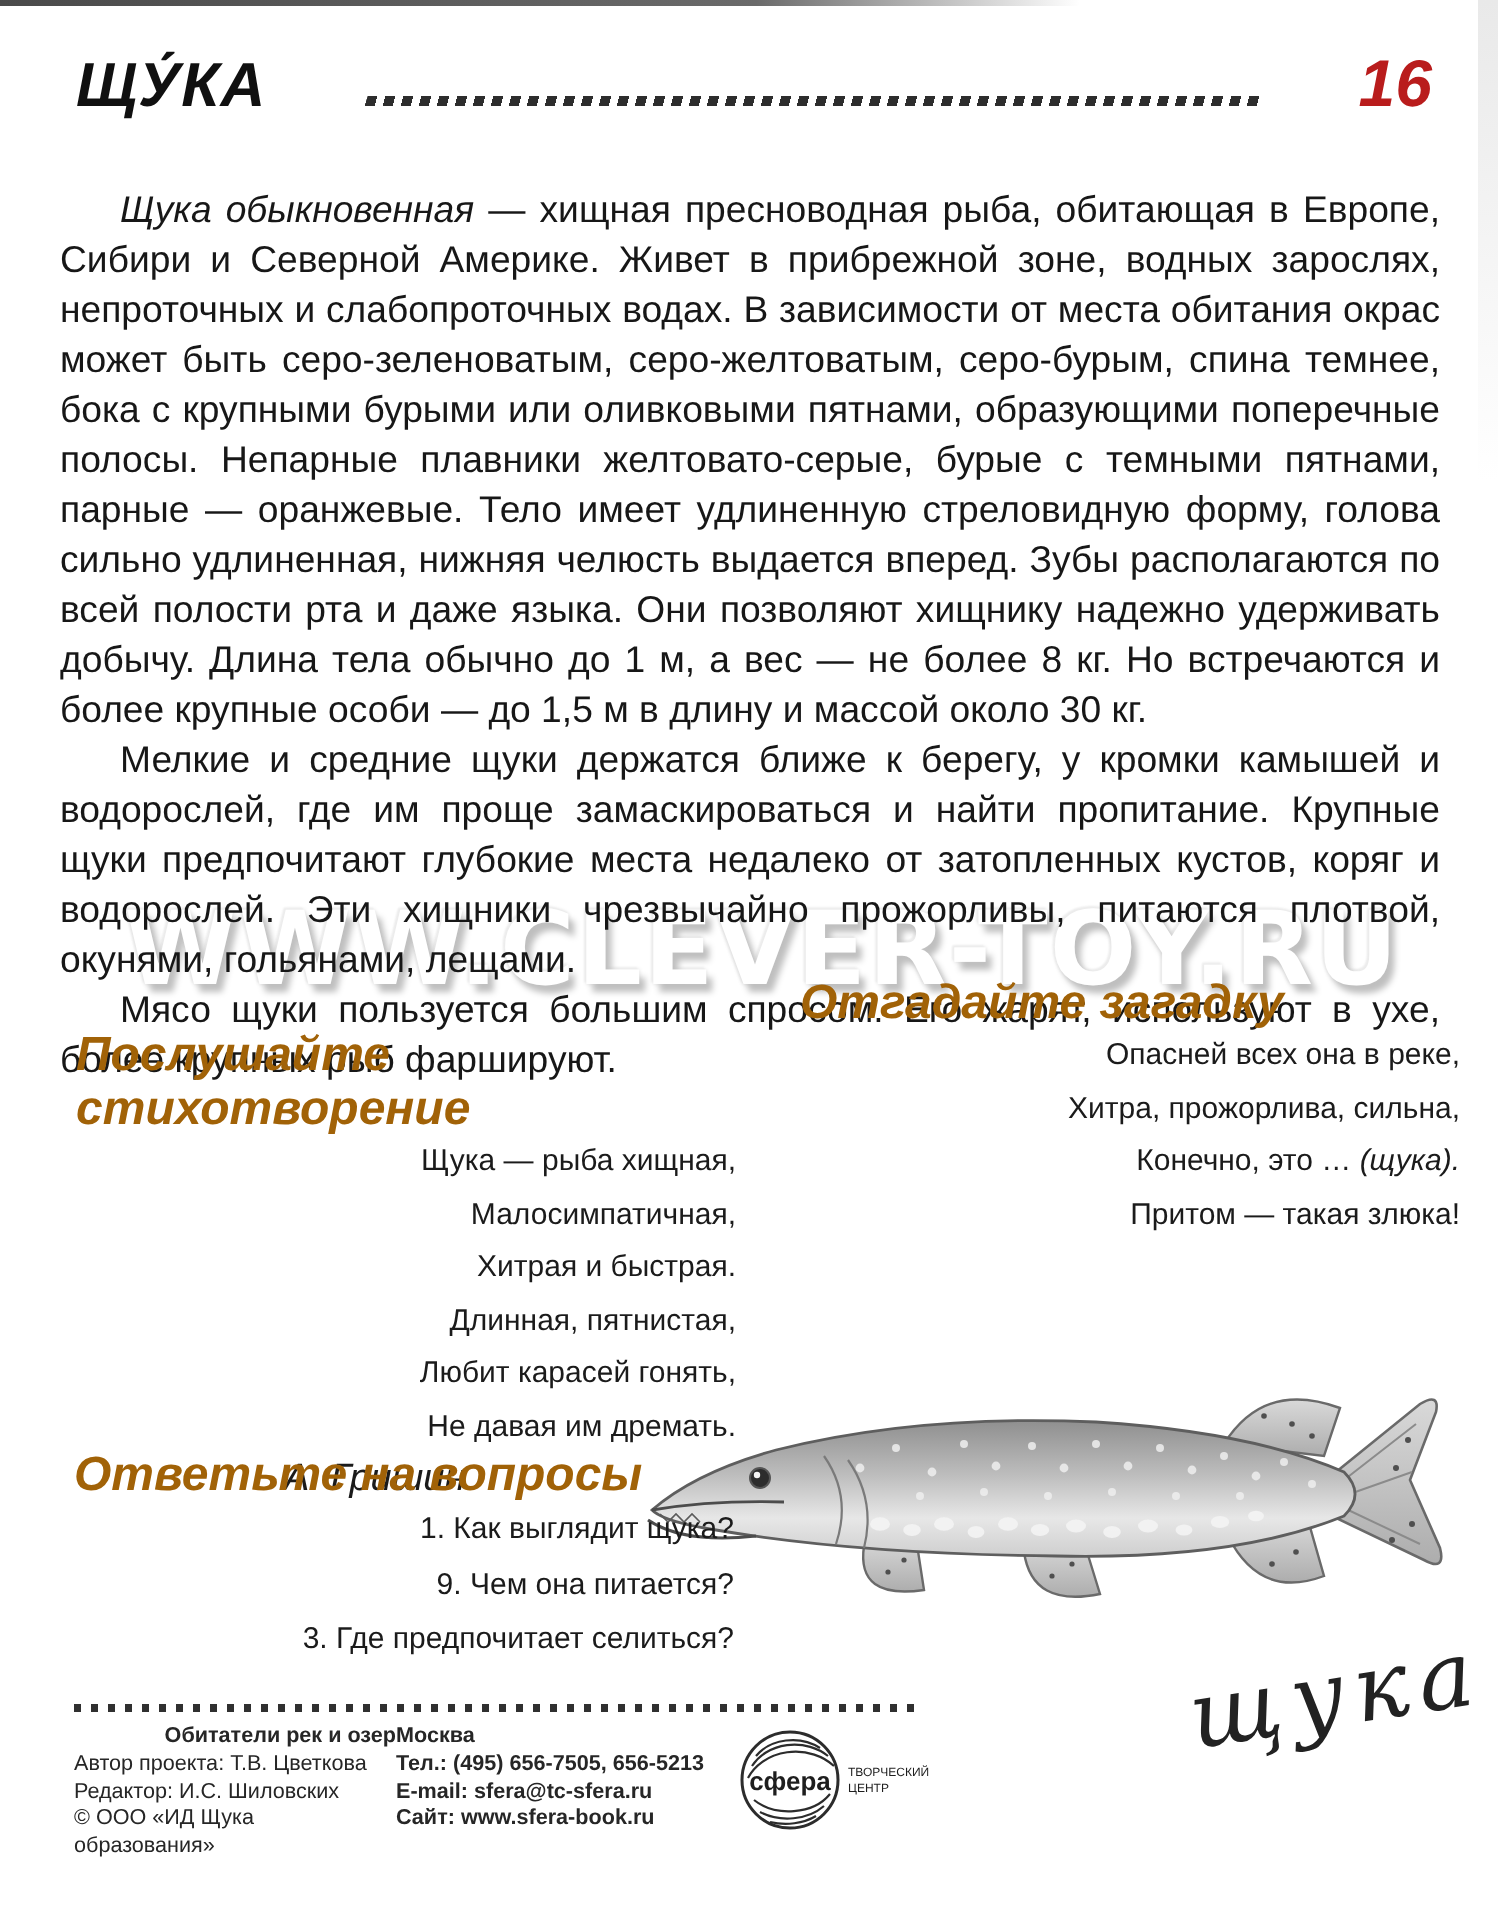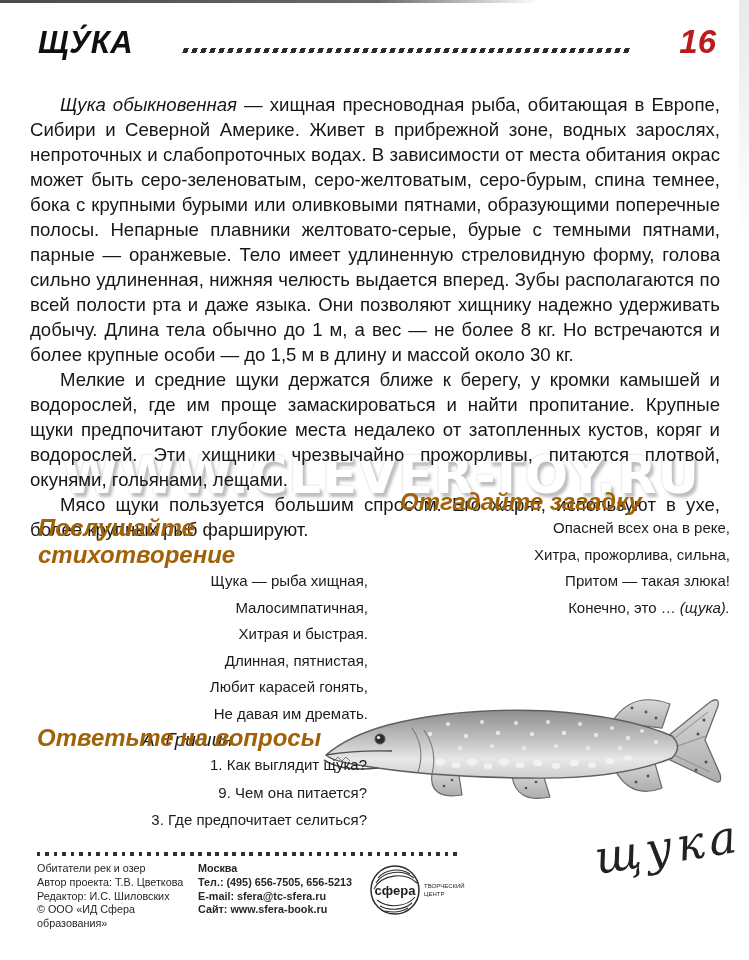--- a/index.html
+++ b/index.html
@@ -84,21 +84,21 @@
     position:absolute;left:37px;top:852px;width:422px;height:3.5px;
     background:repeating-linear-gradient(90deg,#303030 0 3.5px,rgba(0,0,0,0) 3.5px 8.5px);
   }
   .footer{
     position:absolute;left:37px;top:862px;width:560px;
     display:flex;align-items:flex-start;
     font-size:10.8px;line-height:13.8px;color:#262626;
   }
   .footer .f-col1{width:161px;}
   .footer .f-col2{width:168px;font-weight:bold;}
-  .f-bold{font-weight:normal;}
+  .f-bold{font-weight:bold;text-align:right;}
   .f-logo{margin-left:2px;margin-top:1px;}
 
   
   .handwriting{
     position:absolute;left:594px;top:818px;width:170px;
     font-family:"DejaVu Serif",serif;font-style:italic;
     font-size:46px;color:#222;letter-spacing:5px;
     transform:rotate(-9deg);
     z-index:1;
   }
@@ -133,22 +133,22 @@
     <div class="vline">Длинная, пятнистая,</div>
     <div class="vline">Любит карасей гонять,</div>
     <div class="vline">Не давая им дремать.</div>
     <div class="poem-author">А. Гришин</div>
   </section>
 
   <section class="riddle">
     <p class="col-head">Отгадайте загадку</p>
     <div class="vline">Опасней всех она в реке,</div>
     <div class="vline">Хитра, прожорлива, сильна,</div>
+    <div class="vline"><span>Конечно, это … </span><span class="italic">(щука).</span></div>
     <div class="vline">Притом — такая злюка!</div>
-    <div class="vline"><span>Конечно, это … </span><span class="italic">(щука).</span></div>
   </section>
 
   <section class="questions">
     <p class="col-head">Ответьте на вопросы</p>
     <div class="vline">1. Как выглядит щука?</div>
     <div class="vline">9. Чем она питается?</div>
     <div class="vline">3. Где предпочитает селиться?</div>
   </section>
 
   <figure class="fish">
@@ -245,21 +245,21 @@
     </svg>
   </figure>
 
   <div class="divider-dotted"></div>
 
   <footer class="footer">
     <div class="f-col1">
       <div class="f-bold">Обитатели рек и озер</div>
       <div>Автор проекта: Т.В. Цветкова</div>
       <div>Редактор: И.С. Шиловских</div>
-      <div>© ООО «ИД Сфера образования»</div>
+      <div>© ООО «ИД Щука образования»</div>
     </div>
     <div class="f-col2">
       <div>Москва</div>
       <div>Тел.: (495) 656-7505, 656-5213</div>
       <div>E-mail: sfera@tc-sfera.ru</div>
       <div>Сайт: www.sfera-book.ru</div>
     </div>
     <div class="f-logo">
       <svg width="120" height="56" viewBox="0 0 120 56">
         <circle cx="27" cy="27" r="24" fill="none" stroke="#2c2c2c" stroke-width="1.5"></circle>

